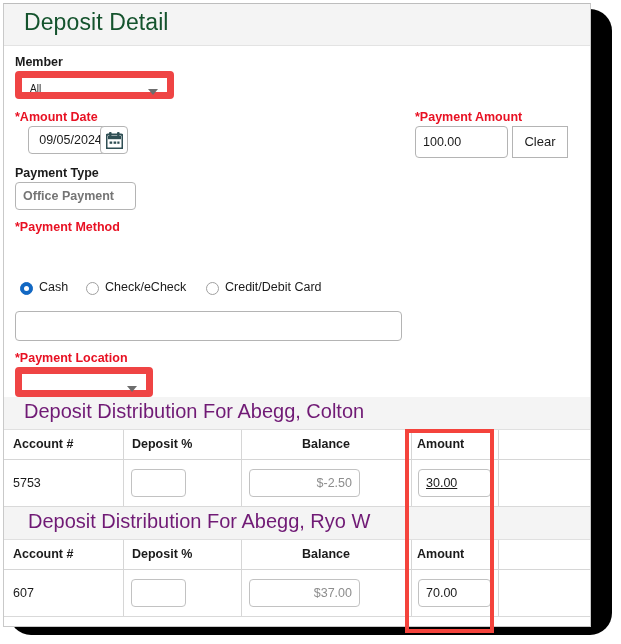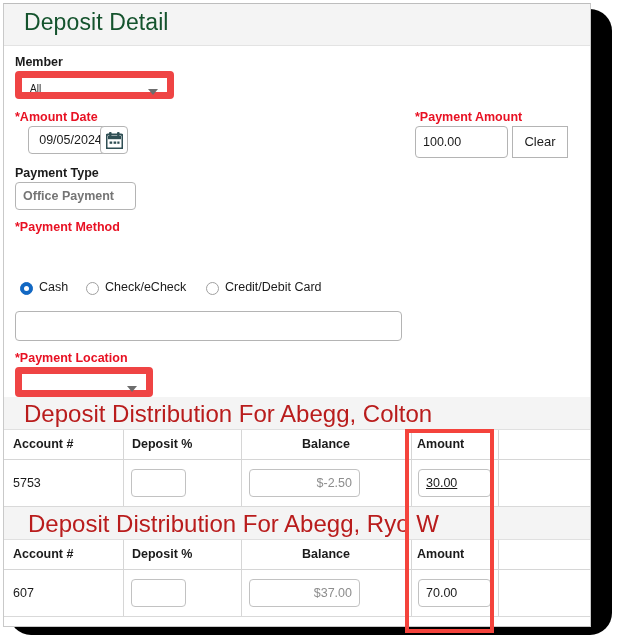--- a/index.html
+++ b/index.html
@@ -92,21 +92,21 @@
     position:absolute;left:19px;top:-2px;font-size:12.5px;color:#1b1b1b;white-space:nowrap;
   }
 
   
   #tables{position:relative;}
   .sect-hdr{
     position:relative;height:32px;background:#f4f4f4;
     border-bottom:1px solid #e0e0e0;
   }
   .sect-hdr .st{
-    position:absolute;left:20px;top:3px;font-size:24px;color:#b91c1c;white-space:nowrap;
+    position:absolute;left:20px;top:3px;font-size:20px;color:#701a75;white-space:nowrap;
   }
   .sect-hdr.indent .st{left:24px;}
 
   .row{position:relative;background:#fff;border-bottom:1px solid #d6d6d6;}
   .row.hdr{height:29px;}
   .row.data{height:46px;border-bottom:1px solid #d9d9d9;}
 
   .cell{position:absolute;top:0;height:100%;box-sizing:border-box;}
   .vdiv{position:absolute;top:0;height:100%;width:1px;background:#d6d6d6;}
 

